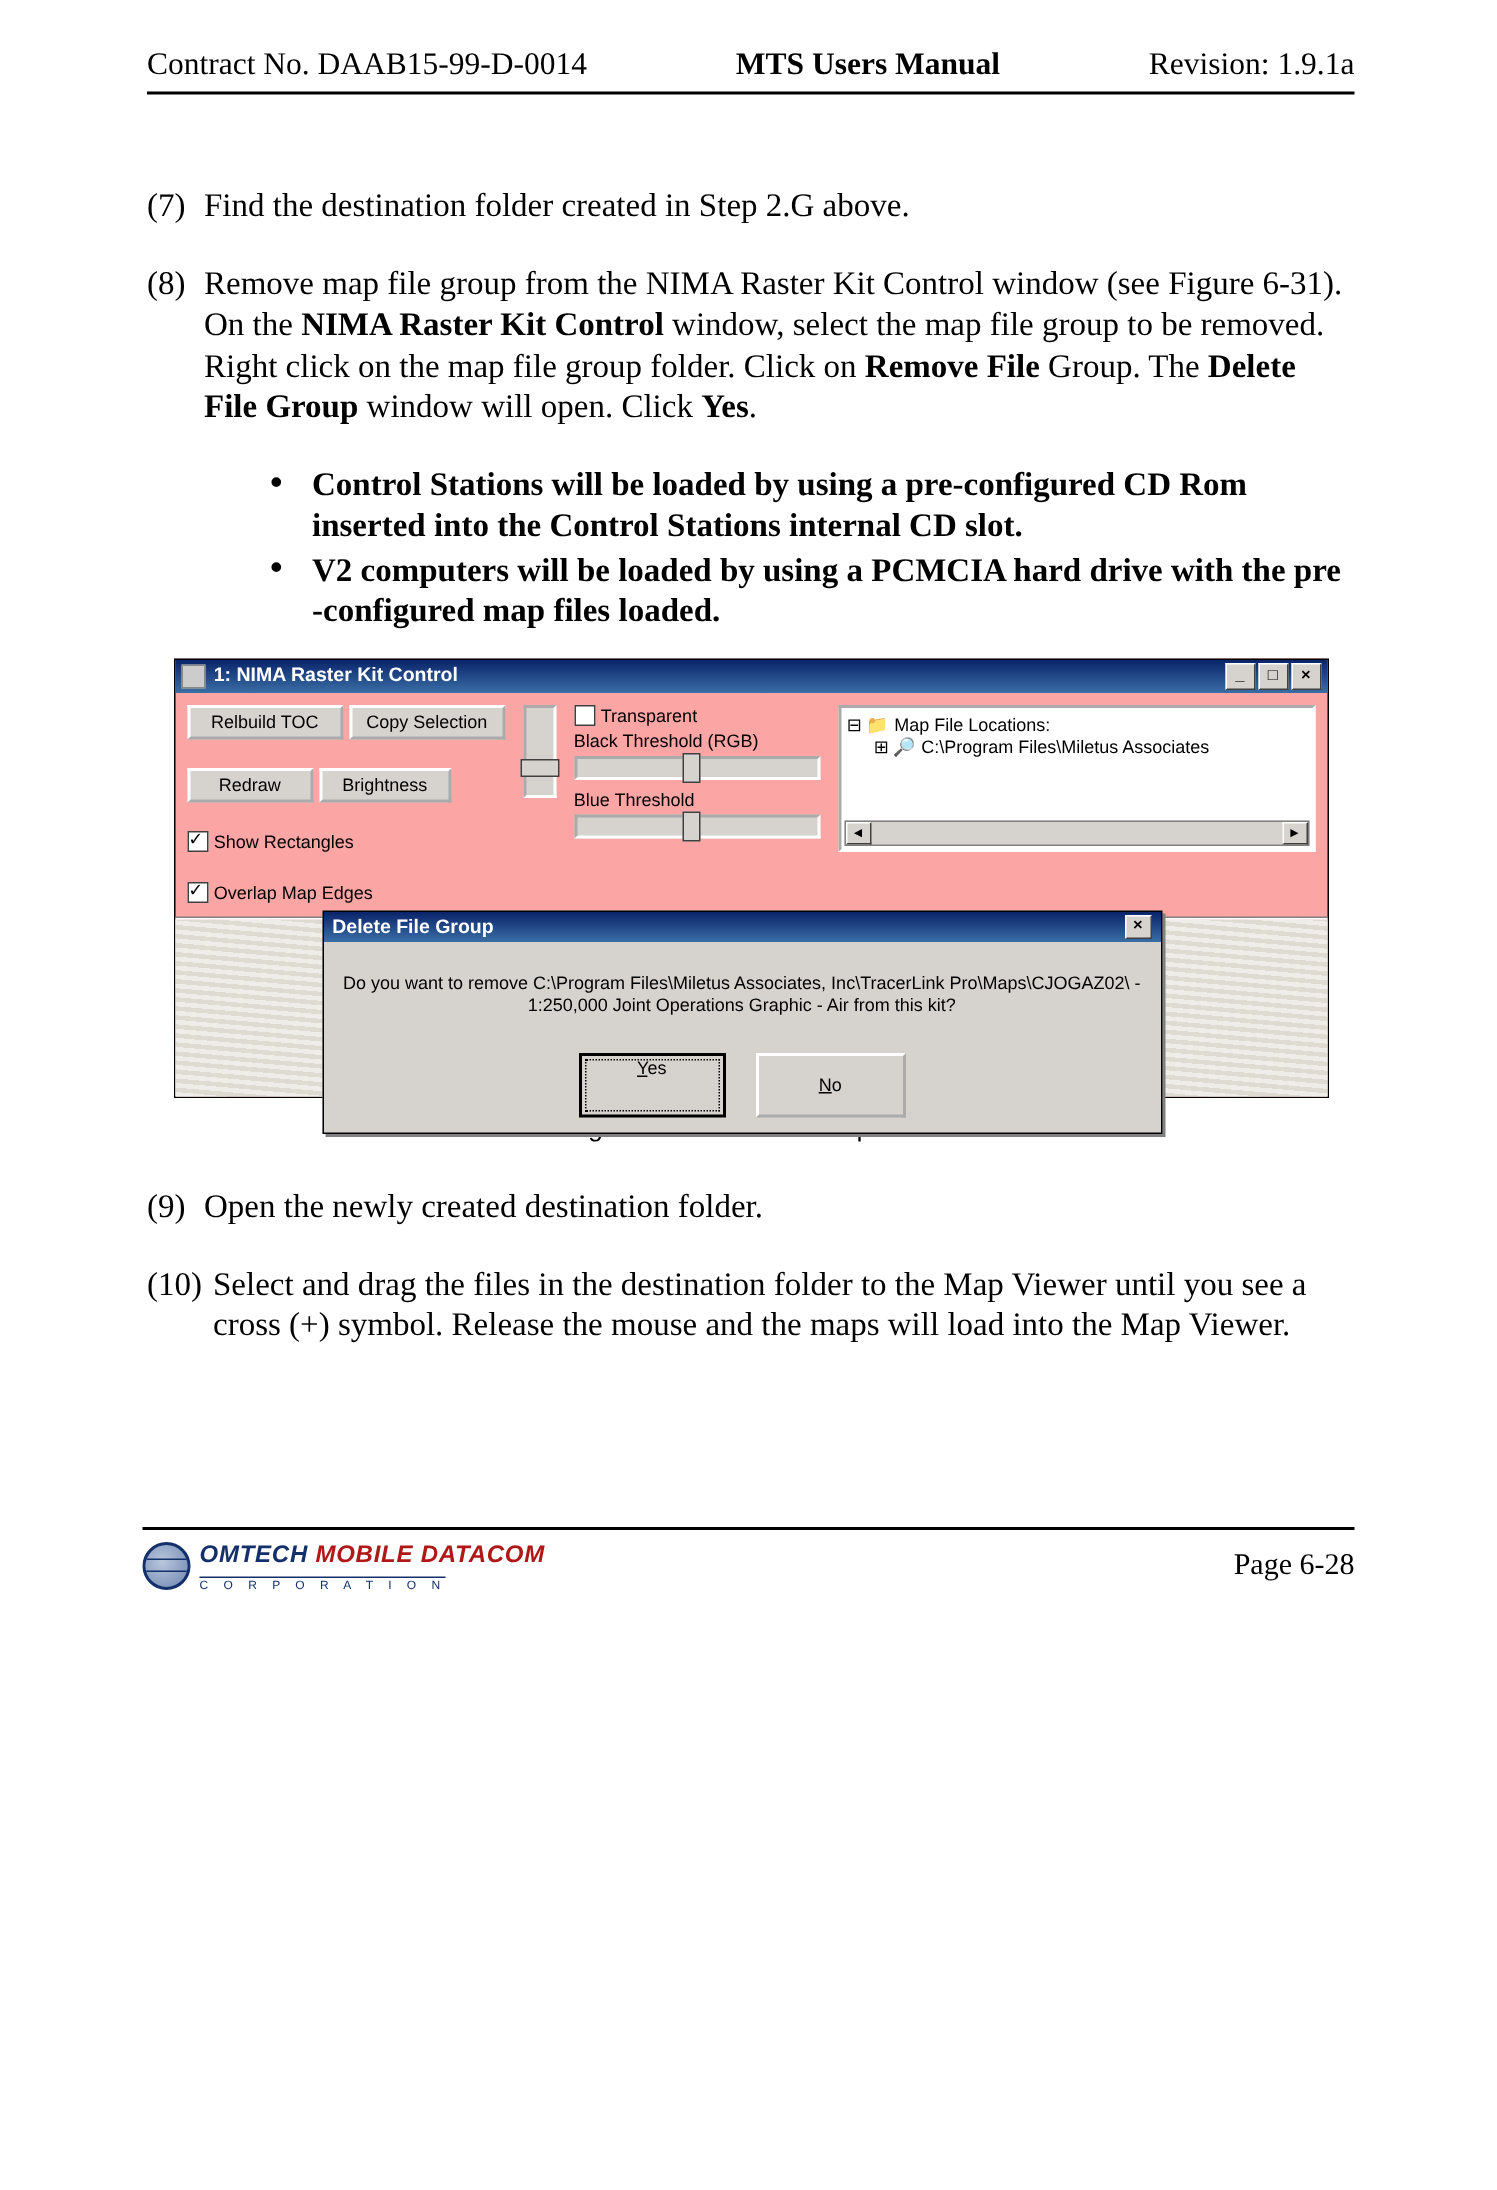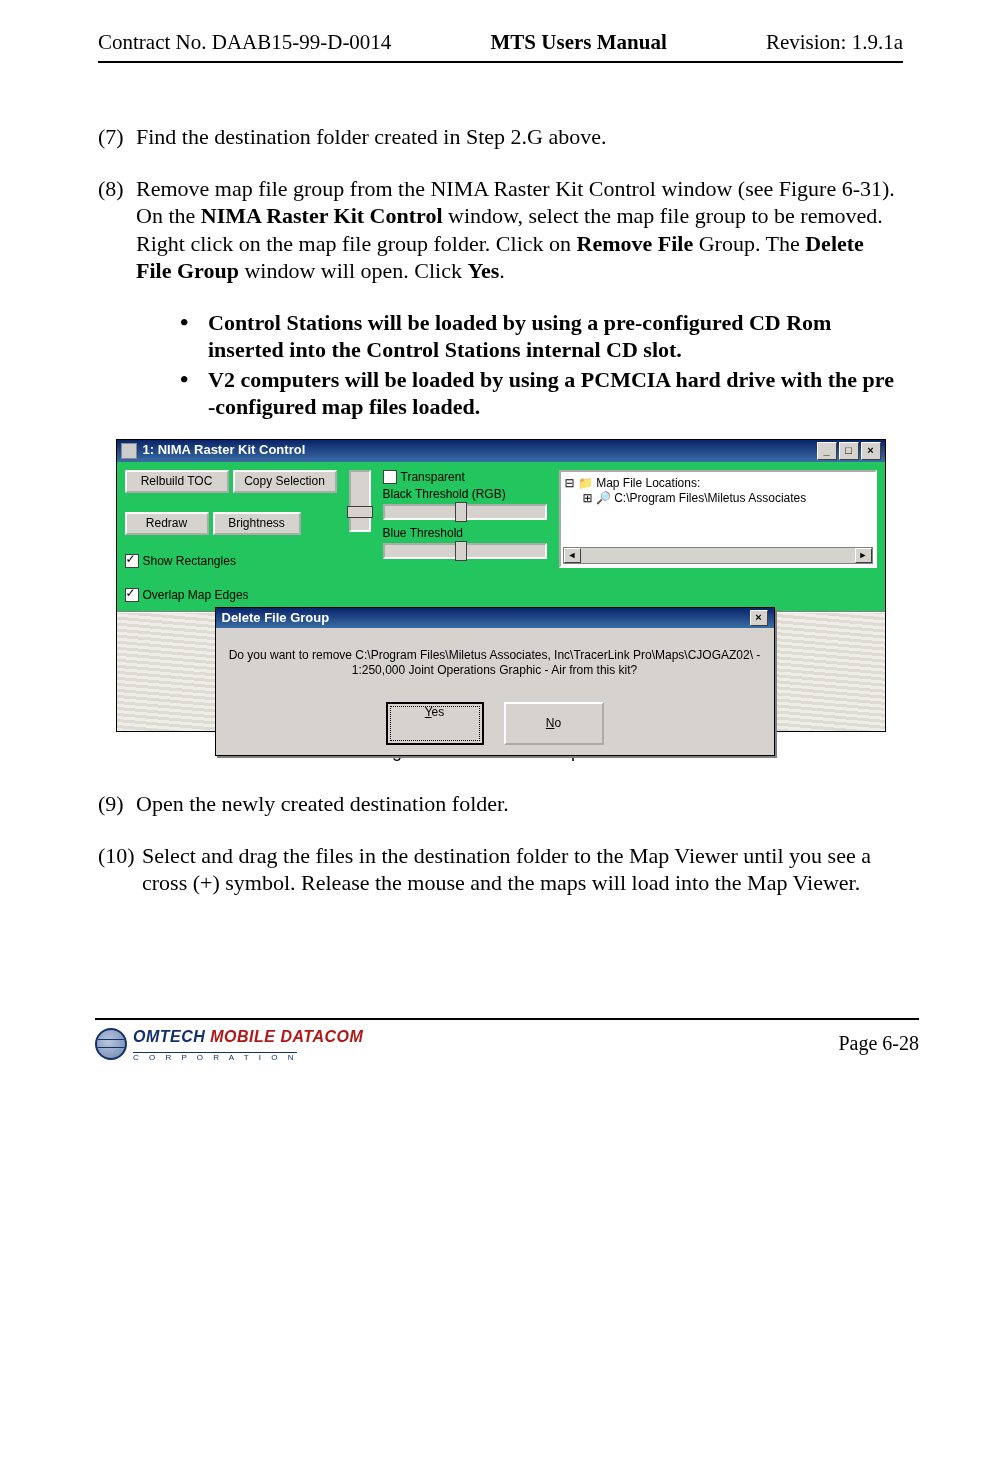--- a/index.html
+++ b/index.html
@@ -77,21 +77,21 @@
   }
   .figcap {
     text-align: center;
     font-family: Arial, Helvetica, sans-serif;
     font-size: 18px;
     margin: 8px 0 28px 0;
   }
   
   .shot {
     width: 770px;
-    background: #22c55e;
+    background: #fca5a5;
     border: 1px solid #000;
     box-sizing: border-box;
     font-family: Tahoma, Arial, sans-serif;
     font-size: 13px;
     position: relative;
   }
   .titlebar {
     display: flex;
     align-items: center;
     height: 22px;
@@ -191,21 +191,21 @@
   .dialog .dbody{ padding:20px 12px; font-size:12px;text-align:center; }
   .dialog .dbtns{ display:flex; justify-content:center; gap:20px; padding:4px 0 10px; }
   .dialog .dbtn{
     min-width:76px; padding:12px 10px; background:#d6d3ce;
     border:2px outset #fff; font-size:12px; text-align:center;
   }
   .dialog .dbtn.def{ outline:1px dotted #000; outline-offset:-5px; border:2px solid #000; padding:1px 9px;}
   .ul{ text-decoration:underline; }
   
   .ftr {
-    position:absolute; left:95px; right:79px; bottom:34px;
+    position:absolute; left:95px; right:95px; bottom:34px;
   }
   .frule{
     border:0;border-top:2px solid #000;margin:0 0 6px 0;
   }
   .frow{
     display:flex; justify-content:space-between; align-items:center;
     font-size:20px;
   }
   .logo{
     display:flex; align-items:center; gap:6px;

